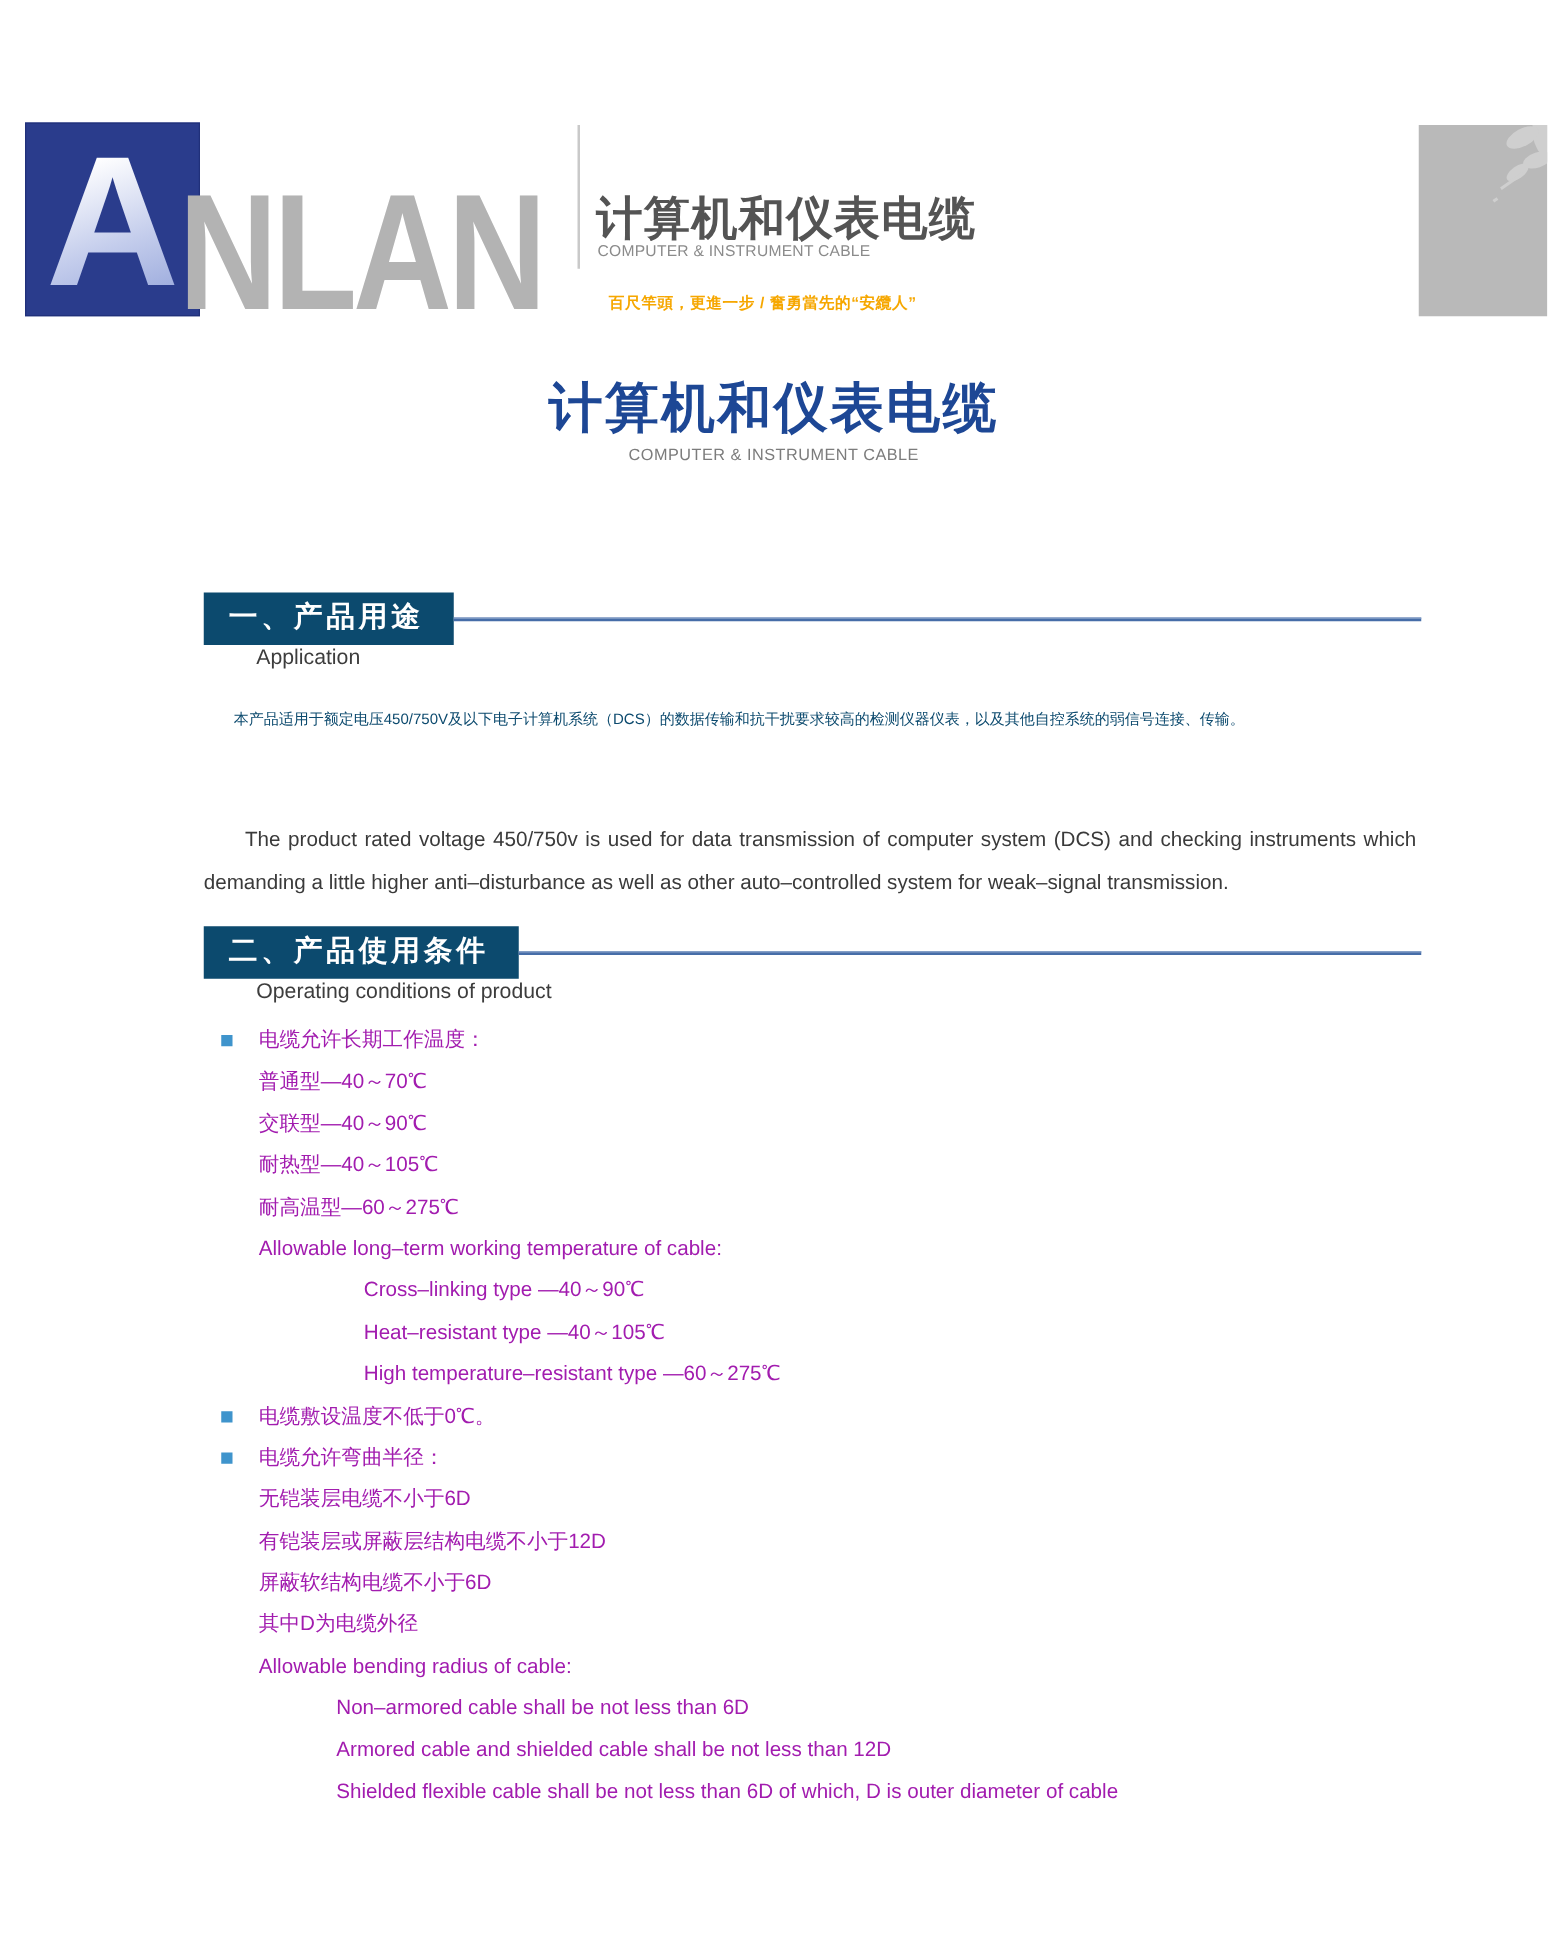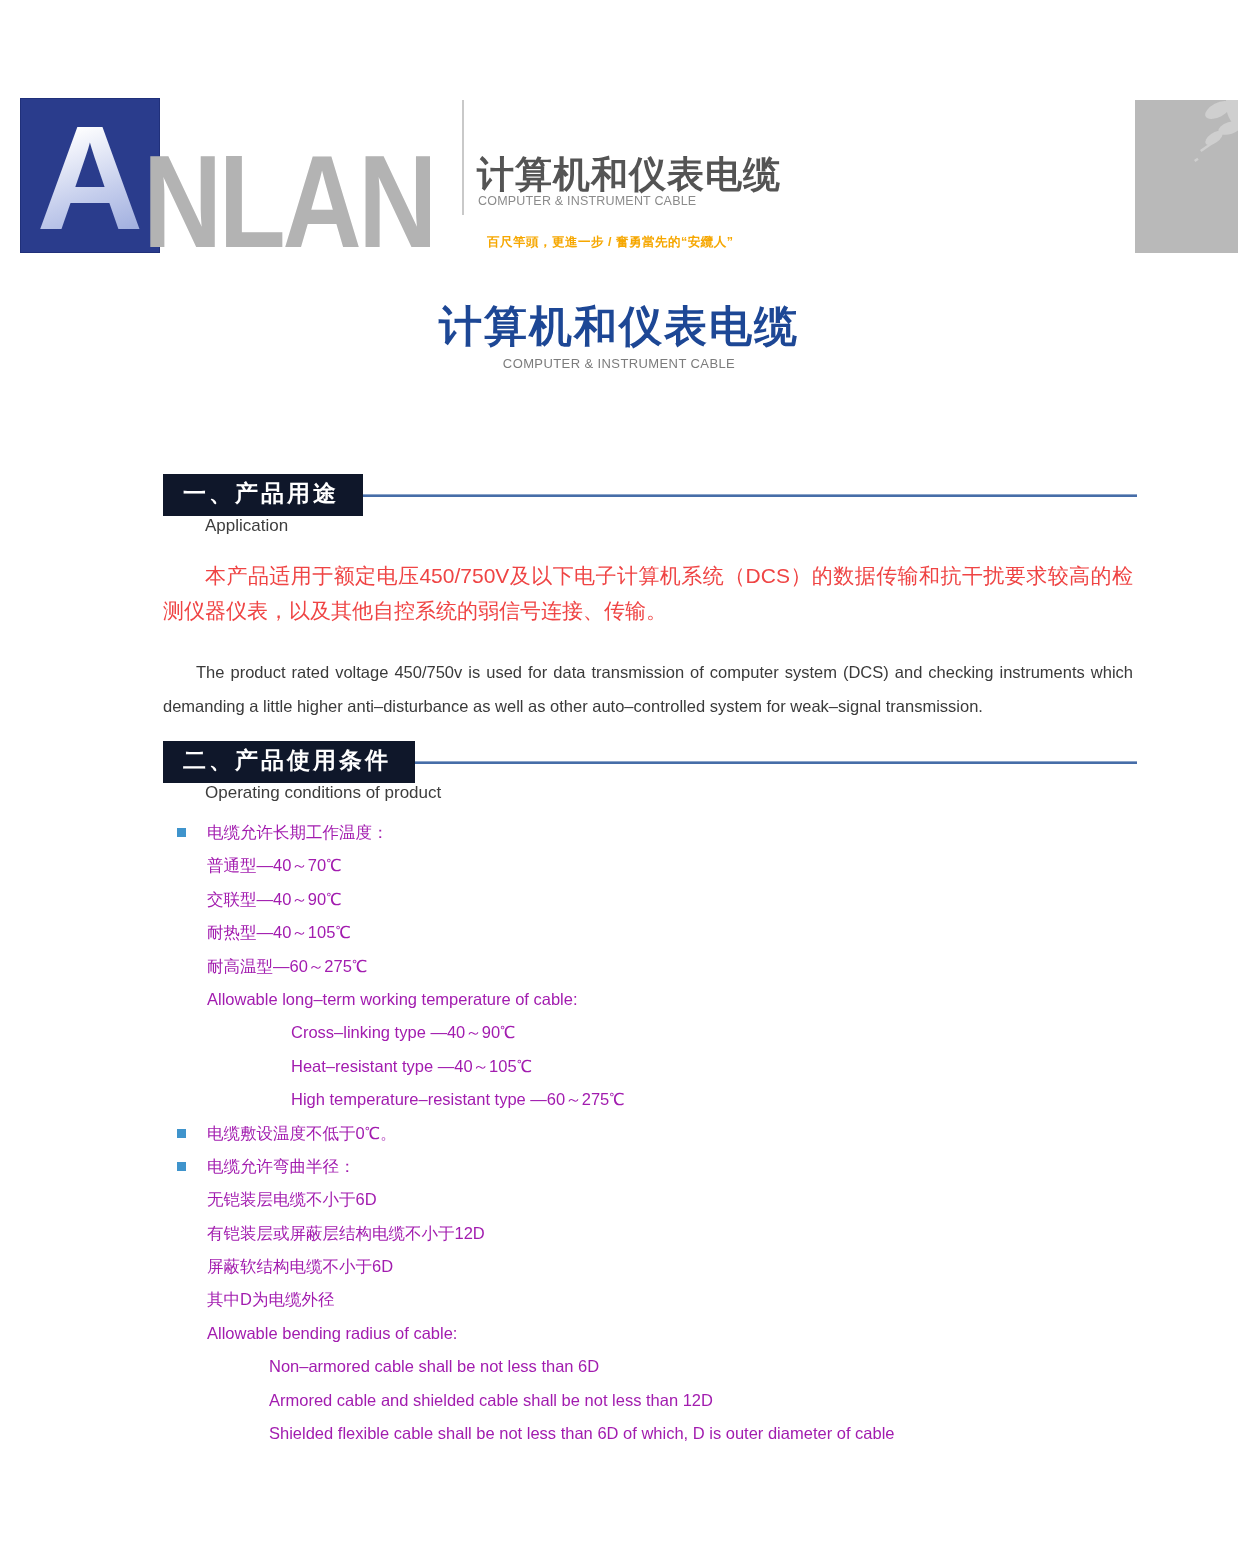--- a/index.html
+++ b/index.html
@@ -59,39 +59,39 @@
   .page-title-en{
     position:absolute;left:0;top:356px;width:100%;text-align:center;
     font-size:13px;color:#7c7c7c;letter-spacing:0.4px;
   }
   
   .secbar{
     position:absolute;left:163px;right:101px;
     display:flex;align-items:center;
   }
   .secbar .box{
-    background:#0f172a;color:#ffffff;
+    background:#0c4a6e;color:#ffffff;
     font-size:23px;font-weight:bold;letter-spacing:3px;
     padding:4px 24px 7px 20px;white-space:nowrap;
   }
   .secbar .rule{flex:1;height:2px;background:#466da8;border-top:1px solid #8ba4c9;}
   #secbar-1{top:474px;}
   #secbar-2{top:741px;}
   .subheading{
     position:absolute;left:205px;
     font-size:17px;color:#3d3d3d;
   }
   #sub-1{top:516px;}
   #sub-2{top:783px;}
   
   .para{
     position:absolute;left:163px;right:105px;
     text-align:justify;text-indent:2em;
   }
-  #para-cn{top:558px;font-size:21px;line-height:35px;color:#ef4444;}
+  #para-cn{top:558px;font-size:12px;line-height:35px;color:#0c4a6e;}
   #para-en{top:628px;font-size:16.5px;line-height:33.5px;color:#3a3a3a;margin-top:28px;}
   
   .cond-list{position:absolute;left:163px;top:816px;right:101px;}
   .ln{
     position:relative;height:33.4px;line-height:33.4px;
     padding-left:44px;font-size:16.5px;color:#a21caf;white-space:nowrap;
   }
   .ln .sq{
     position:absolute;left:14px;top:12px;width:9px;height:9px;background:#3f94cc;
   }

